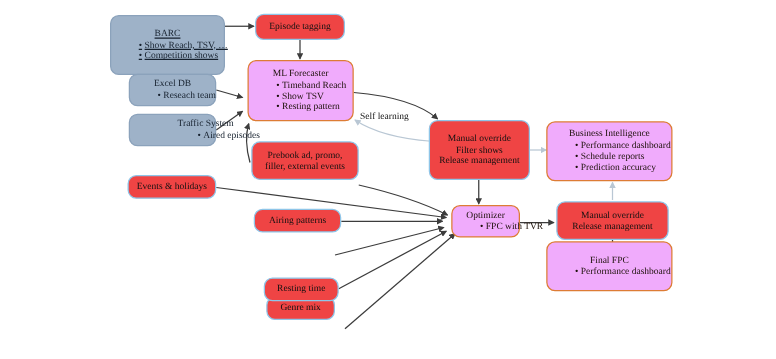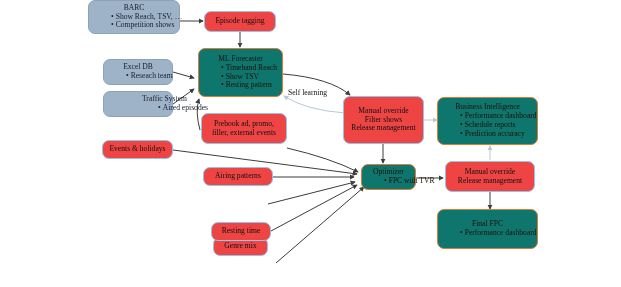--- a/index.html
+++ b/index.html
@@ -54,21 +54,21 @@
   
   .n-blue {
     background: #9eb2c8;
     border: 1px solid #8ba2bb;
     color: #16212e;
     font-size: 7.6px;
     padding: 3px 6px;
   }
   
   .n-orange {
-    background: #0f766e;
+    background: #f0abfc;
     border: 1px solid #dd7c35;
     color: #1c1008;
     font-size: 7.6px;
     padding: 3px 6px;
   }
   
   .n-white {
     background: #ef4444;
     border: 1px solid #8ec5e8;
     color: #111111;
@@ -137,21 +137,21 @@
     <g stroke="#b9c7d4" stroke-width="1" fill="none">
 
       <path d="M 424 120 L 437 120" marker-end="url(#arrow-light)"></path>
 
       <path d="M 490 160 L 490 146" marker-end="url(#arrow-light)"></path>
 
       <path d="M 345 113 Q 305 110 284 96" marker-end="url(#arrow-light)"></path>
     </g>
   </svg>
 
-  <div class="node n-blue" style="left:88px; top:0; width:92px; height:34px;">
+  <div class="node n-blue" style="left:88px; top:12px; width:92px; height:48px;text-decoration:underline;">
     <div class="title">BARC</div>
     <ul>
       <li>Show Reach, TSV, …</li>
       <li>Competition shows</li>
     </ul>
   </div>
 
   <div class="node n-white" style="left:204px; top:11px; width:72px; height:21px;">
     <div class="title">Episode tagging</div>
   </div>
@@ -221,21 +221,21 @@
 
   <div class="node n-orange" style="left:437px; top:97px; width:101px; height:48px;">
     <div class="title">Business Intelligence</div>
     <ul>
       <li>Performance dashboard</li>
       <li>Schedule reports</li>
       <li>Prediction accuracy</li>
     </ul>
   </div>
 
-  <div class="node n-orange" style="left:437px; top:209px; width:101px; height:40px;">
+  <div class="node n-orange" style="left:437px; top:193px; width:101px; height:40px;">
     <div class="title">Final FPC</div>
     <ul>
       <li>Performance dashboard</li>
     </ul>
   </div>
 
   <div class="free-label" style="left:288px; top:88px;">Self learning</div>
 
 </div>
 

